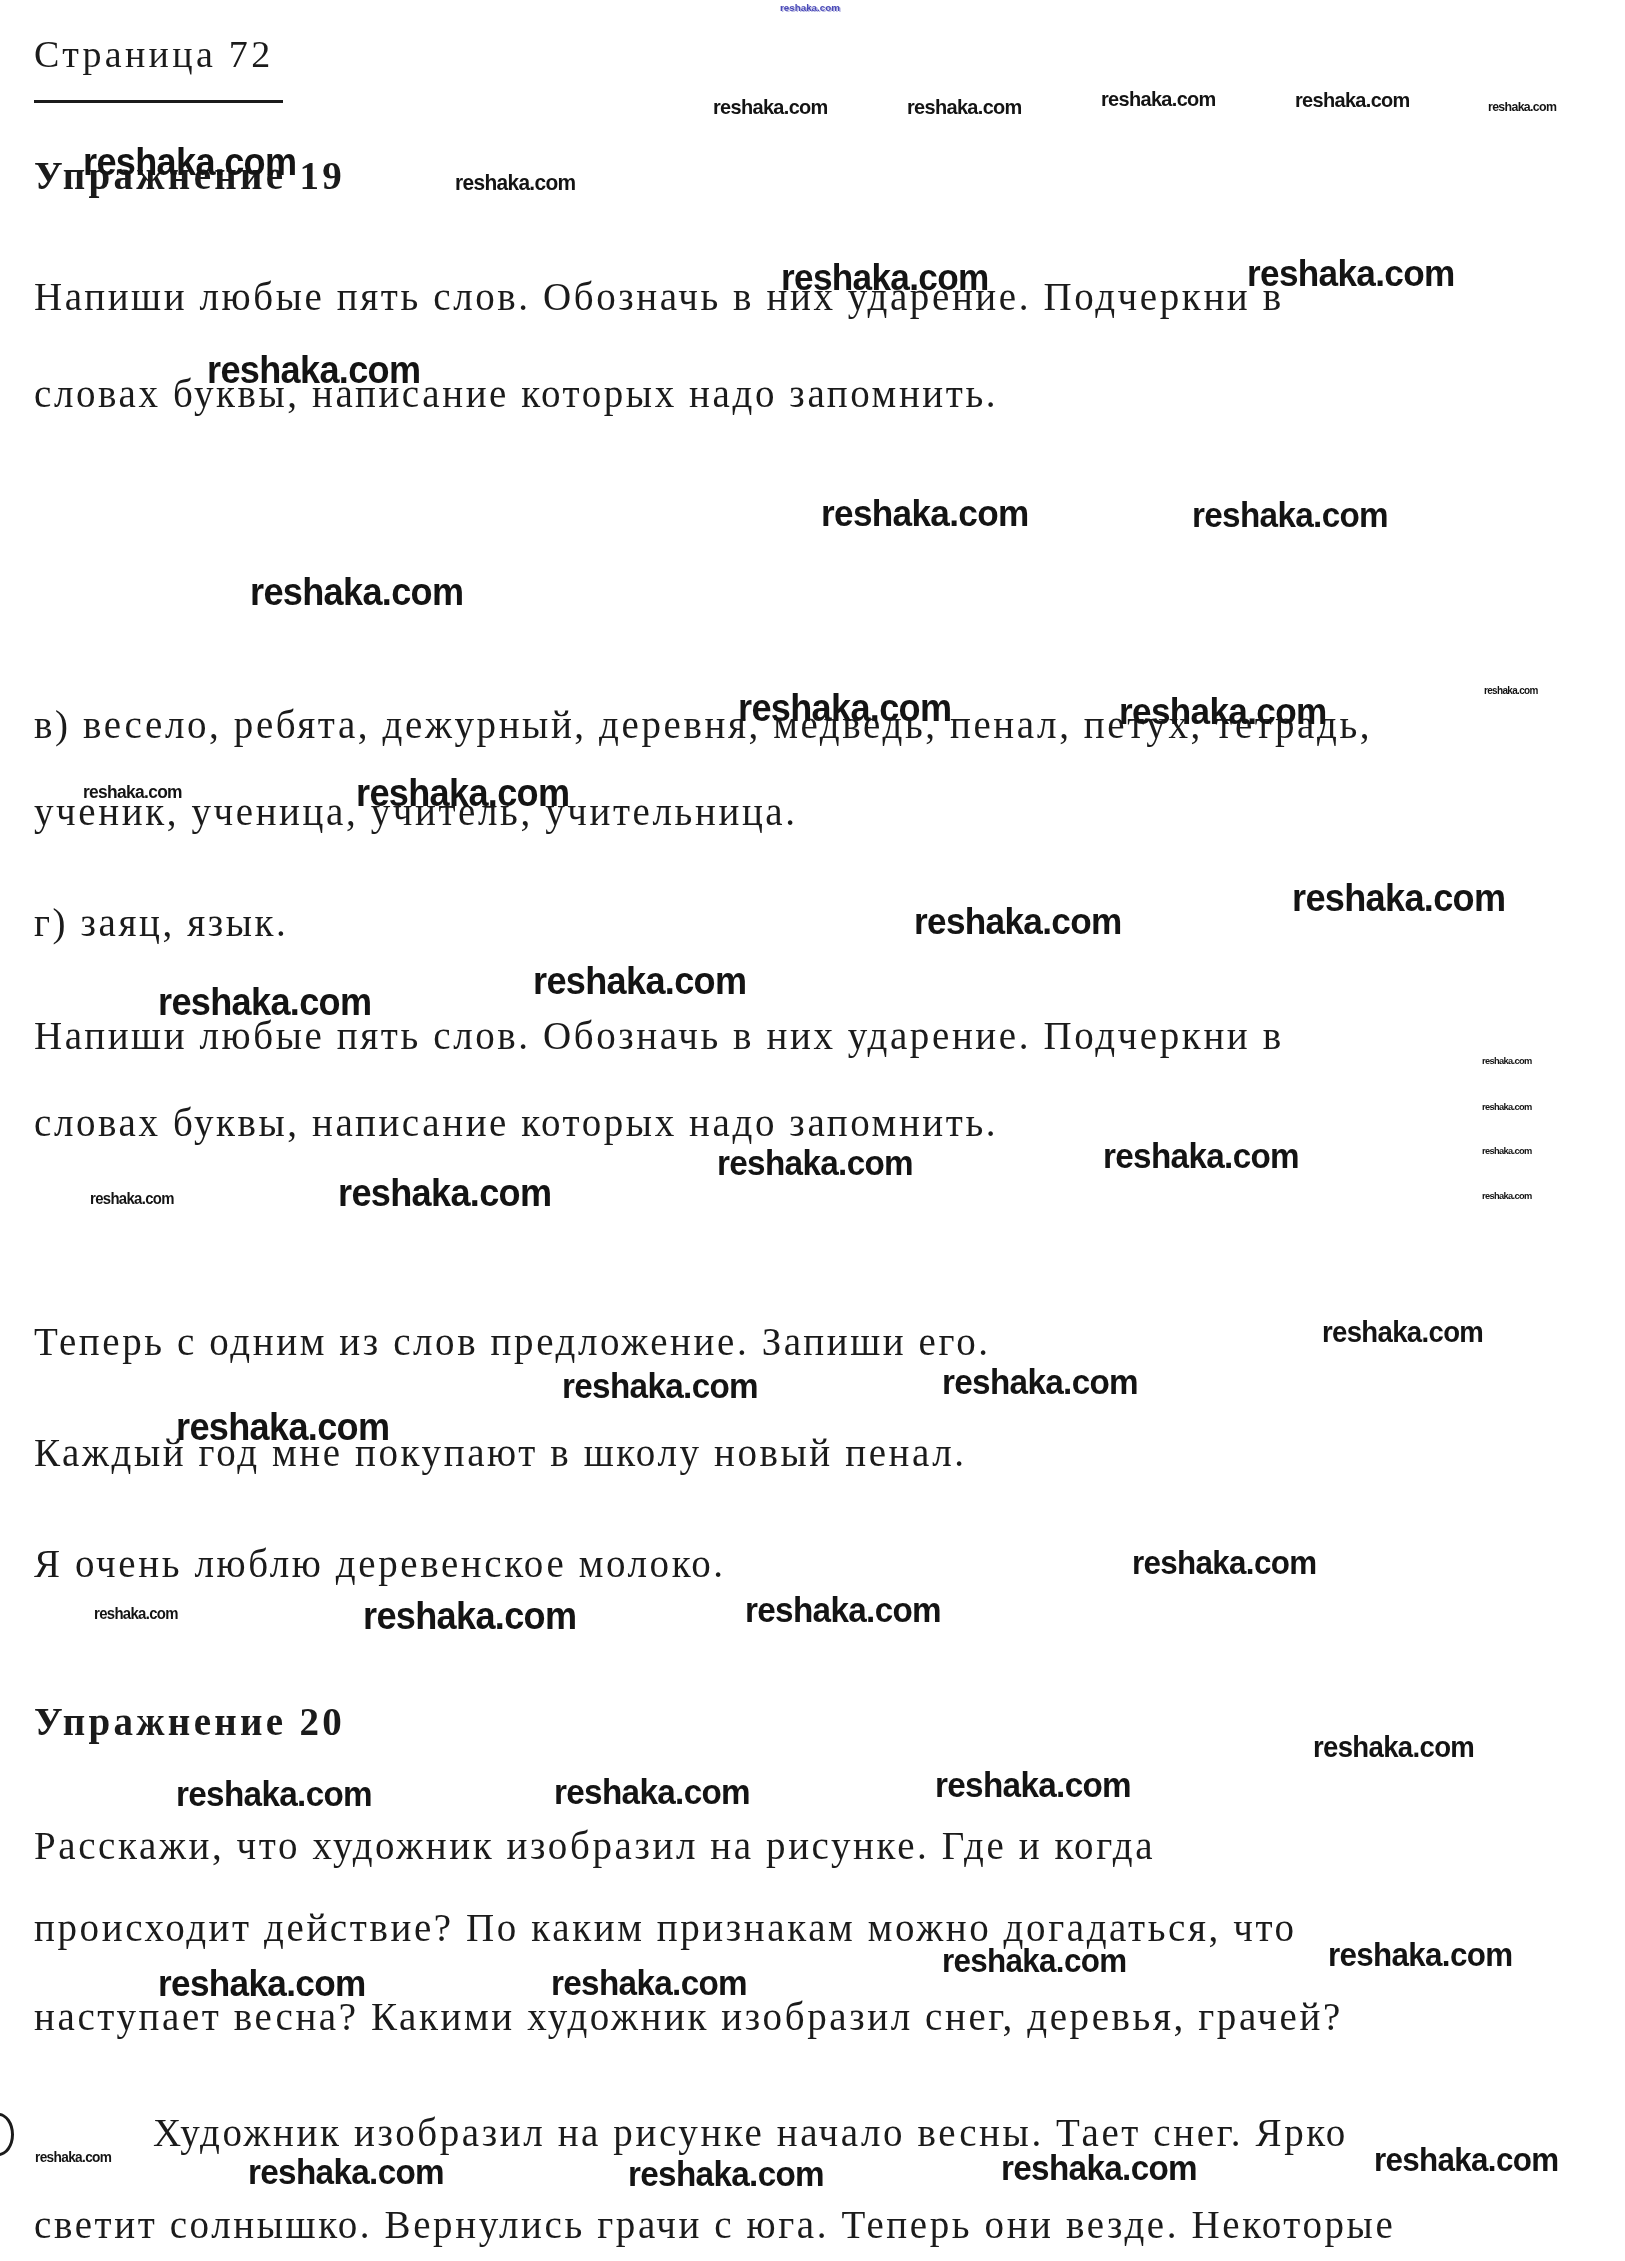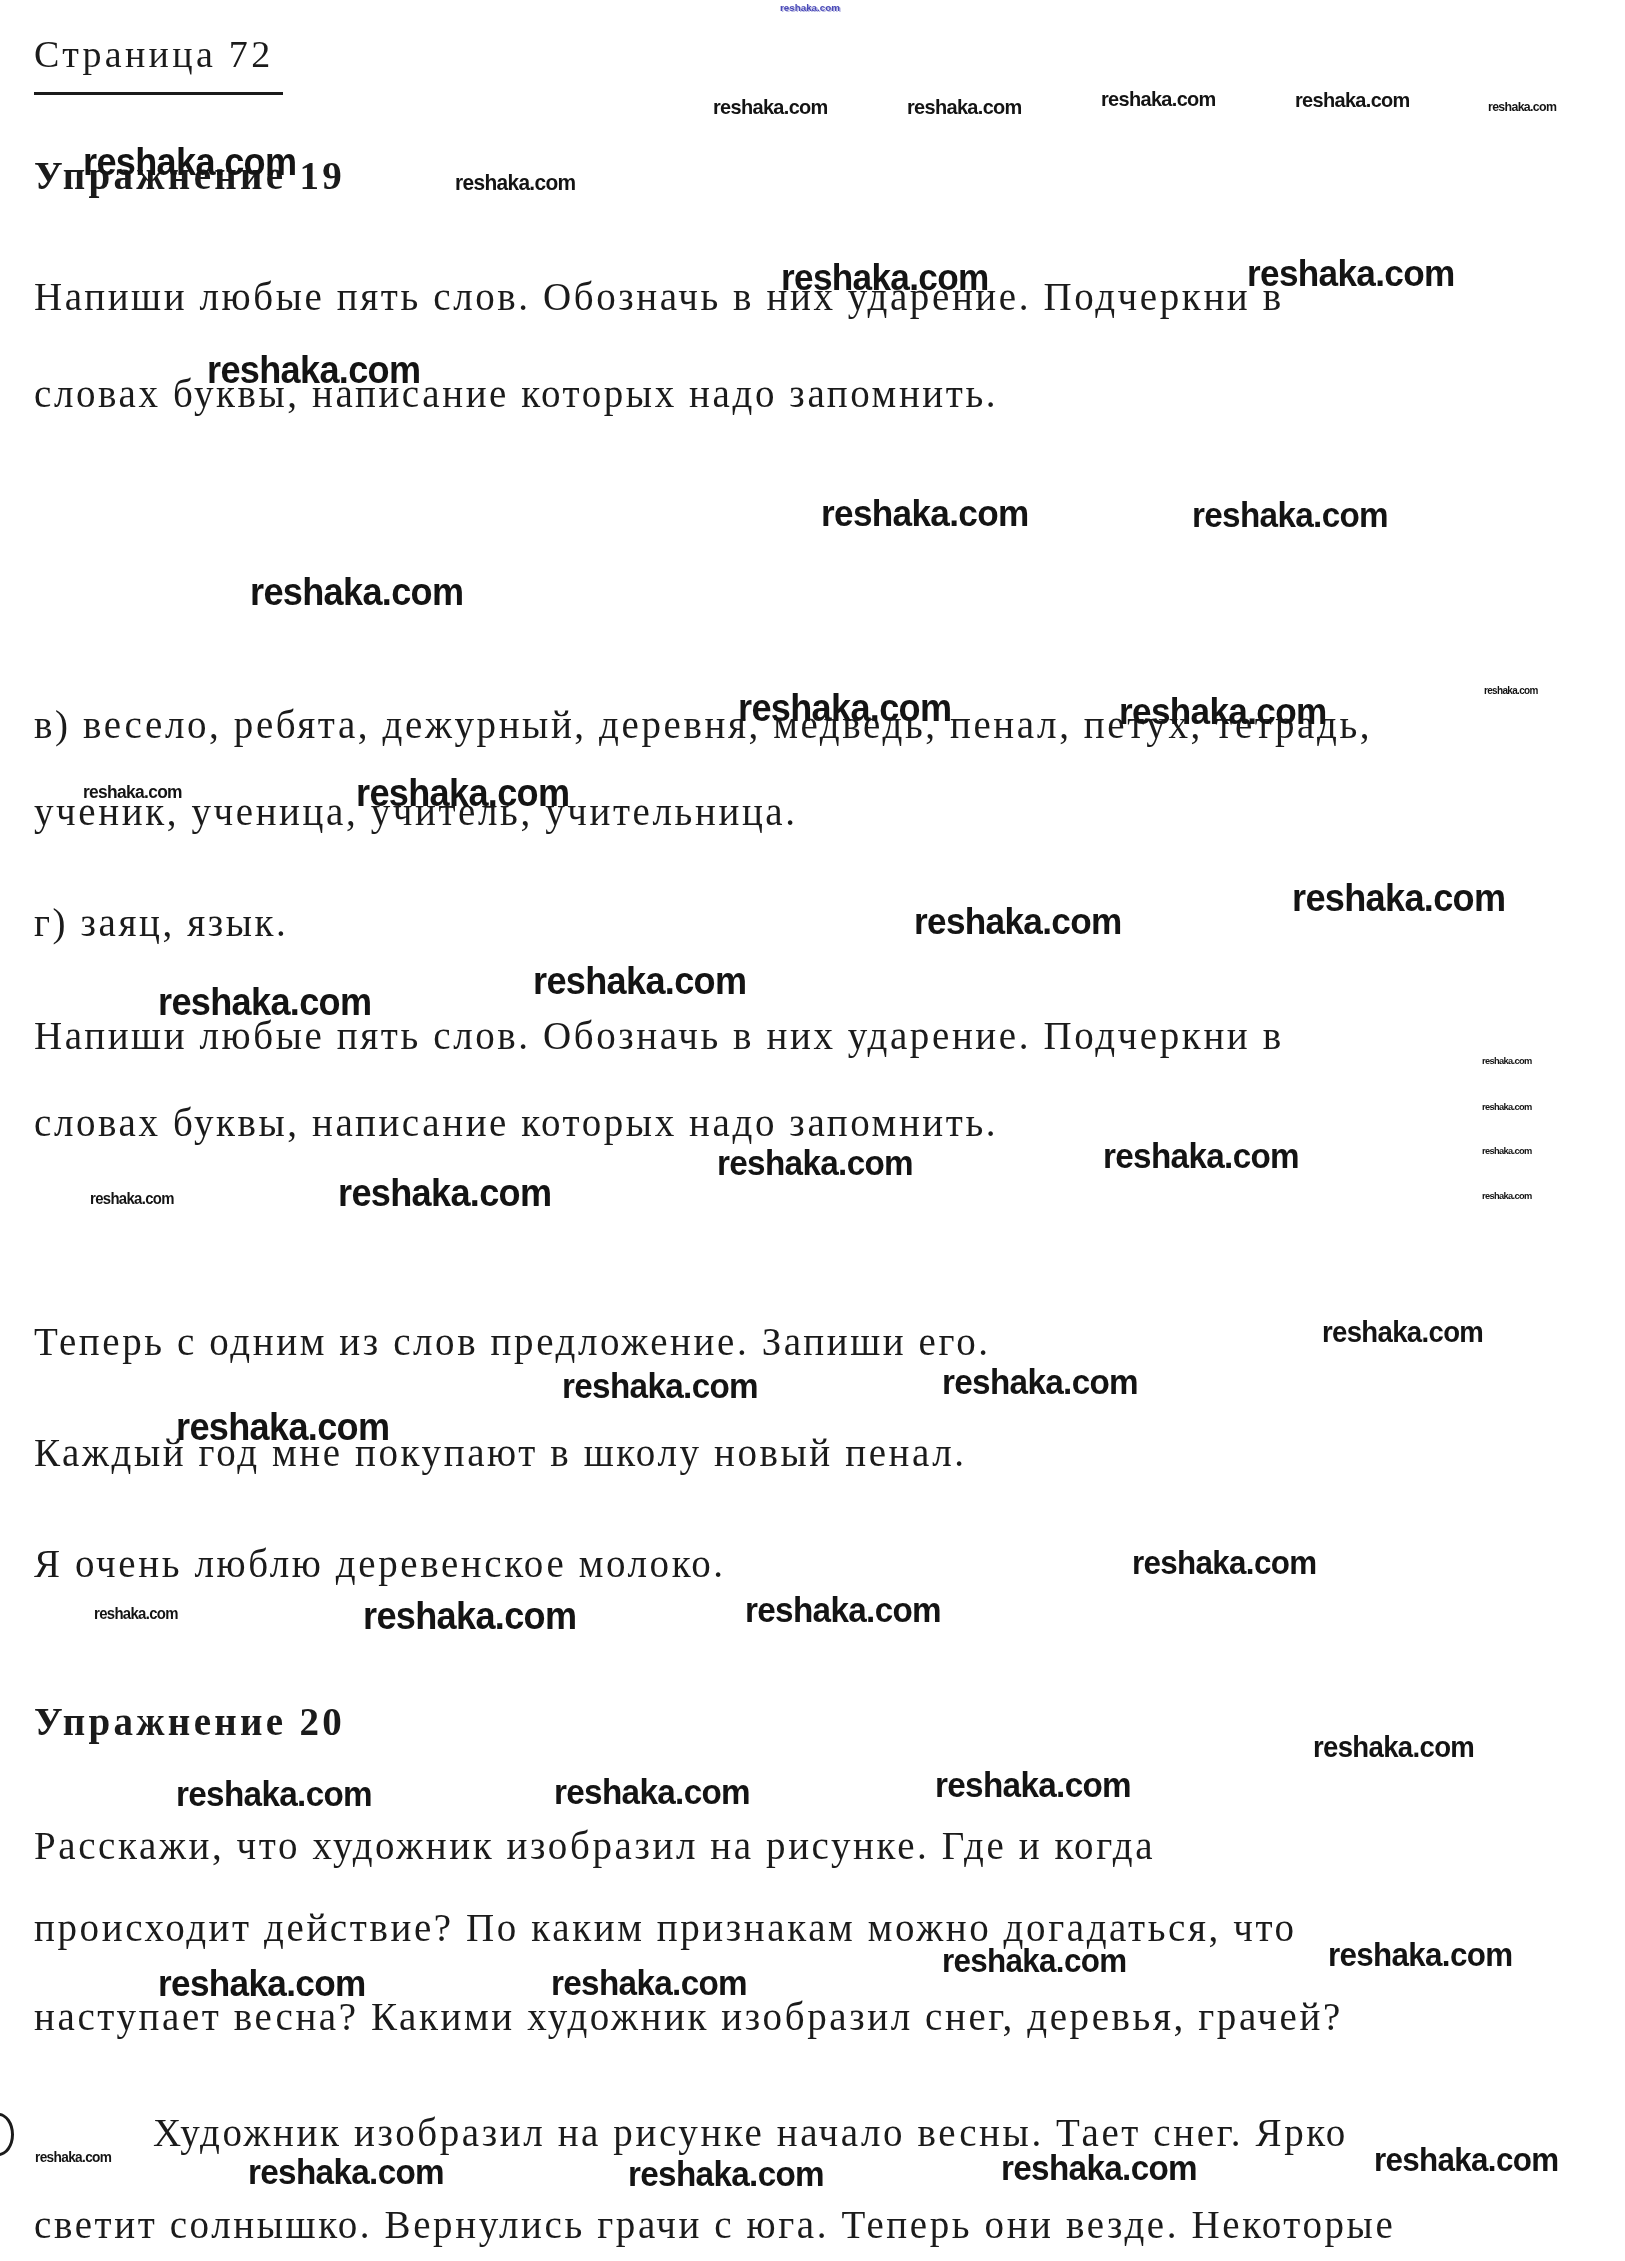--- a/index.html
+++ b/index.html
@@ -25,21 +25,21 @@
     white-space: nowrap;
   }
   .bold { font-weight: normal; }
   .title {
     font-size: 38px;
     letter-spacing: 3.3px;
   }
   .title .title-text {
     display: inline-block;
     border-bottom: 3.3px solid #1b1b1b;
-    padding-bottom: 16px;
+    padding-bottom: 24px;
     padding-right: 9.2px;
   }
   .heading {
     font-size: 39px;
     font-weight: bold;
     letter-spacing: 3.3px;
   }
   
   .u { position: relative; }
   .u::after {

